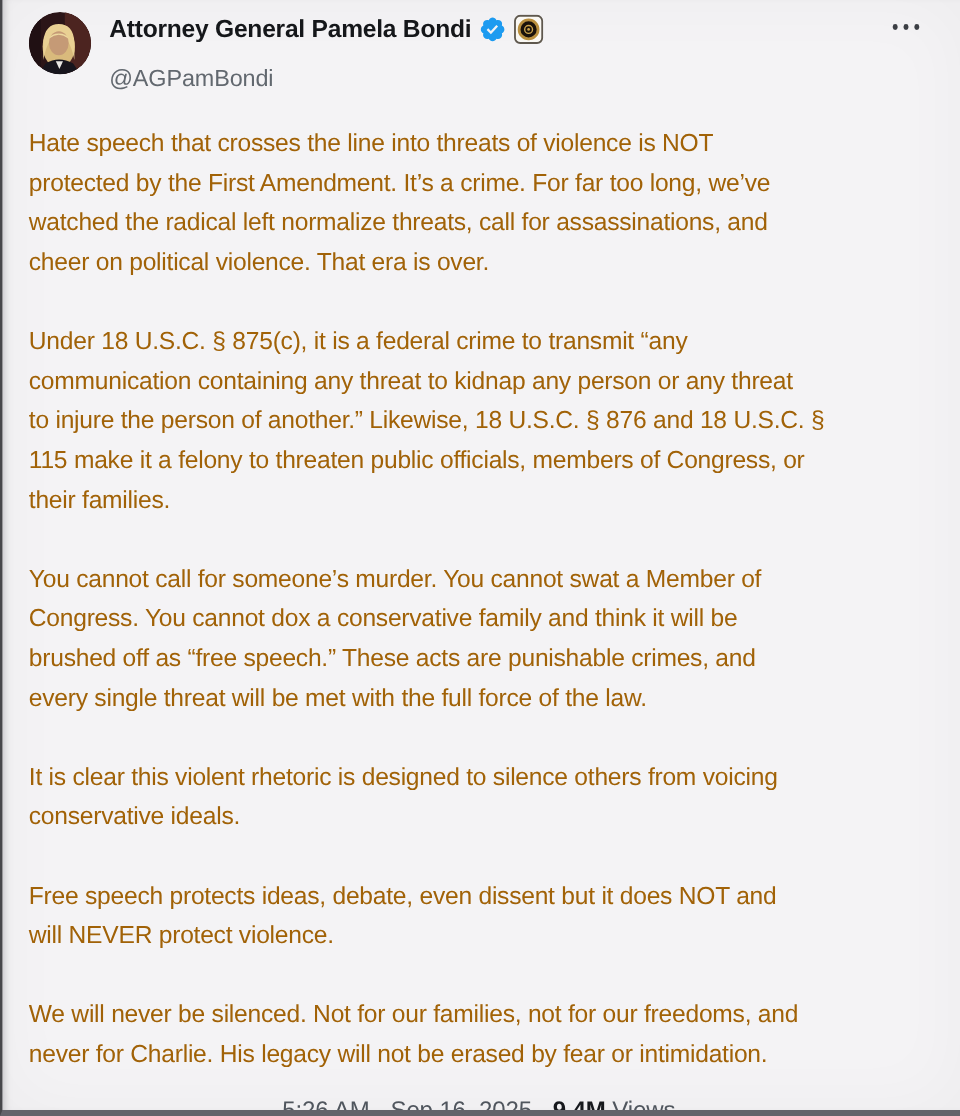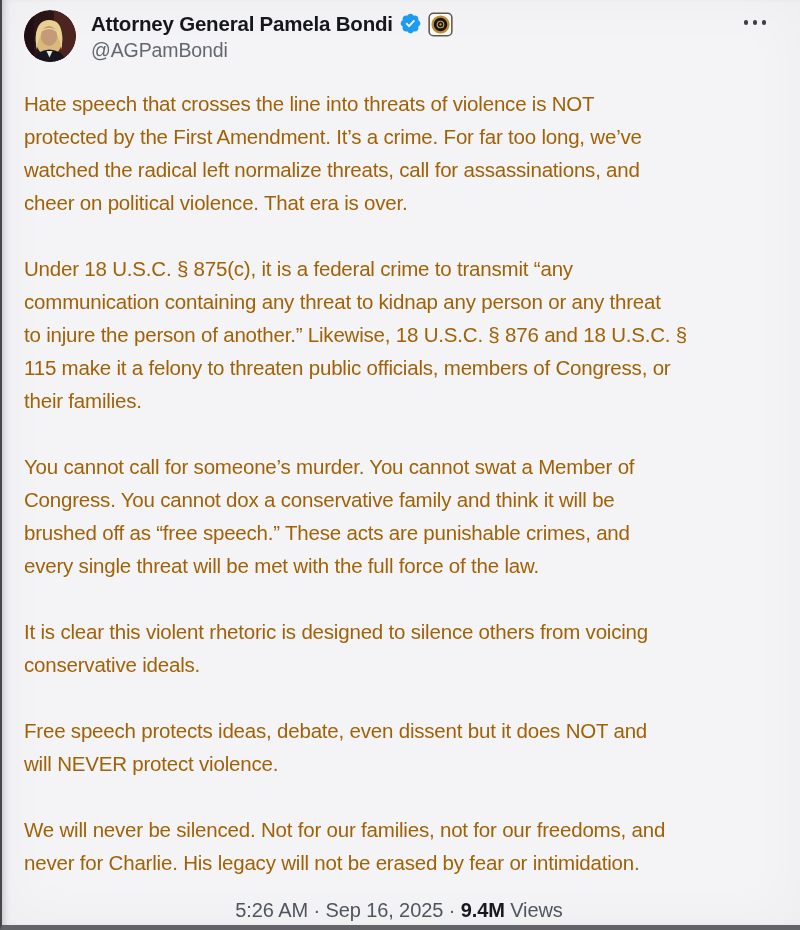--- a/index.html
+++ b/index.html
@@ -18,29 +18,29 @@
   .inner { padding: 10px 26px 0 22px; }
 
   
   .tweet-header { display: flex; align-items: flex-start; position: relative; }
   .avatar {
     width: 52px; height: 52px; border-radius: 50%;
     overflow: hidden; flex: 0 0 52px; cursor: pointer;
   }
   .avatar svg { display: block; }
   .id-block { margin-left: 15px; padding-top: 2px; }
-  .name-row { display: flex; align-items: flex-start; gap: 6px; }
+  .name-row { display: flex; align-items: center; gap: 6px; }
   .display-name {
     font-size: 20.5px; font-weight: 700; color: #15171a;
     letter-spacing: -0.2px; line-height: 24px; cursor: pointer;
   }
   .badge { display: inline-flex; align-items: center; }
   .user-handle {
     font-size: 19.5px; color: #62686f; line-height: 24px;
-    margin-top: 1px; cursor: pointer; letter-spacing: -0.1px;
+    margin-top: 17px; cursor: pointer; letter-spacing: -0.1px;
   }
   .more-button {
     position: absolute; right: 2px; top: 4px;
     display: flex; gap: 4.5px; padding: 6px; cursor: pointer;
   }
   .more-button i {
     width: 4.5px; height: 4.5px; border-radius: 50%;
     background: #3b3e44; display: block;
   }
 

